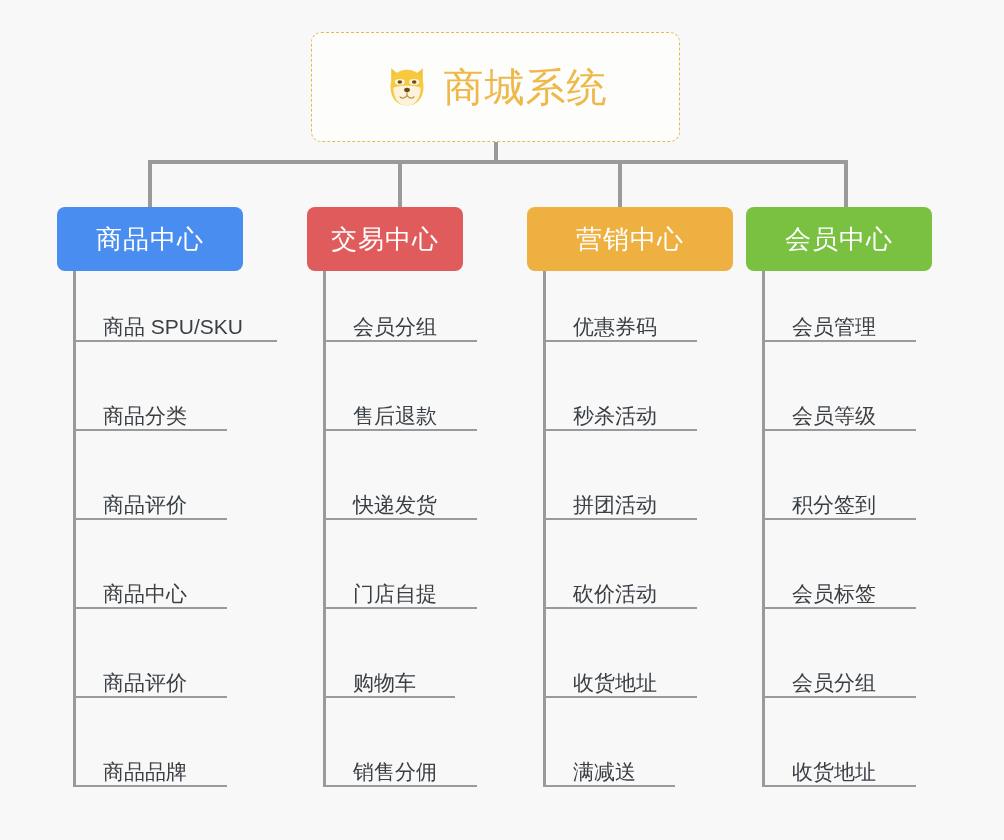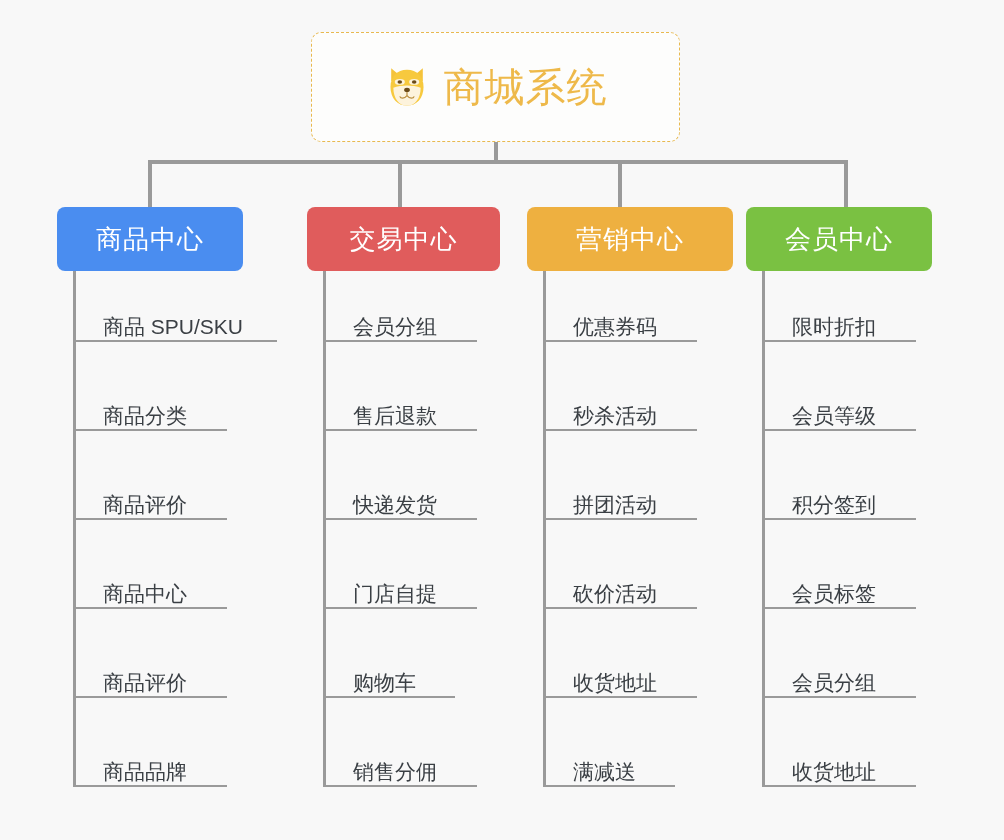--- a/index.html
+++ b/index.html
@@ -176,21 +176,21 @@
       <span class="leaf-label">商品评价</span>
       <span class="leaf-rule" style="width:154px;"></span>
     </div>
     <div class="leaf" style="top:580px;">
       <span class="leaf-label">商品品牌</span>
       <span class="leaf-rule" style="width:154px;"></span>
     </div>
   </div>
 
   <div class="column" style="left:307px; width:220px;">
-    <div class="cat-box" style="width:193px; background:#e05c5c;">
+    <div class="cat-box" style="width:156px; background:#e05c5c;">
       <span>交易中心</span>
     </div>
     <div class="trunk" style="height:515px;"></div>
 
     <div class="leaf" style="top:135px;">
       <span class="leaf-label">会员分组</span>
       <span class="leaf-rule" style="width:154px;"></span>
     </div>
     <div class="leaf" style="top:224px;">
       <span class="leaf-label">售后退款</span>
@@ -246,21 +246,21 @@
     </div>
   </div>
 
   <div class="column" style="left:746px; width:220px;">
     <div class="cat-box" style="width:186px; background:#7ac142;">
       <span>会员中心</span>
     </div>
     <div class="trunk" style="height:515px;"></div>
 
     <div class="leaf" style="top:135px;">
-      <span class="leaf-label">限时折扣</span>
+      <span class="leaf-label">会员管理</span>
       <span class="leaf-rule" style="width:154px;"></span>
     </div>
     <div class="leaf" style="top:224px;">
       <span class="leaf-label">会员等级</span>
       <span class="leaf-rule" style="width:154px;"></span>
     </div>
     <div class="leaf" style="top:313px;">
       <span class="leaf-label">积分签到</span>
       <span class="leaf-rule" style="width:154px;"></span>
     </div>

